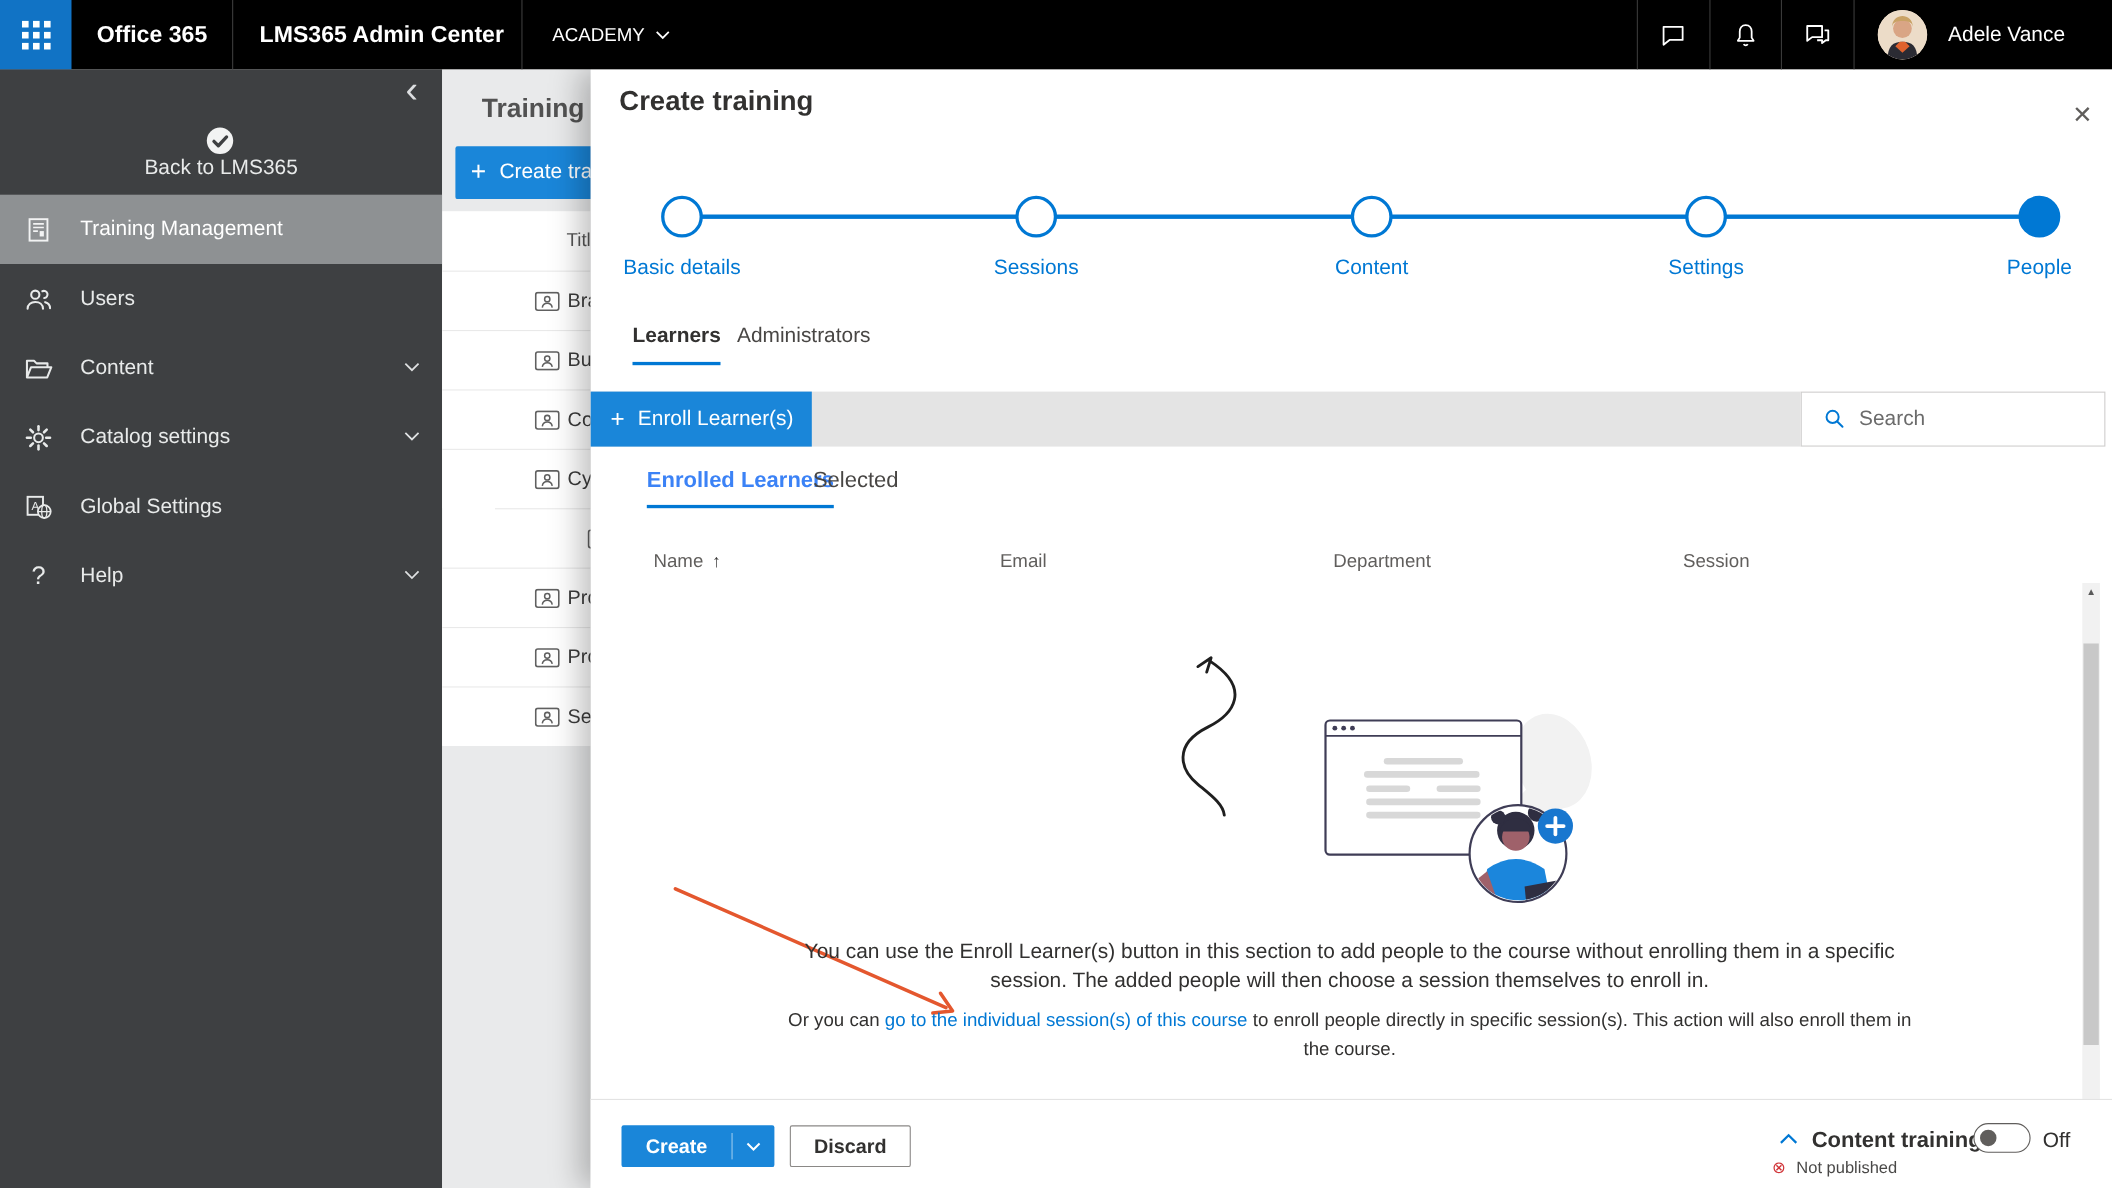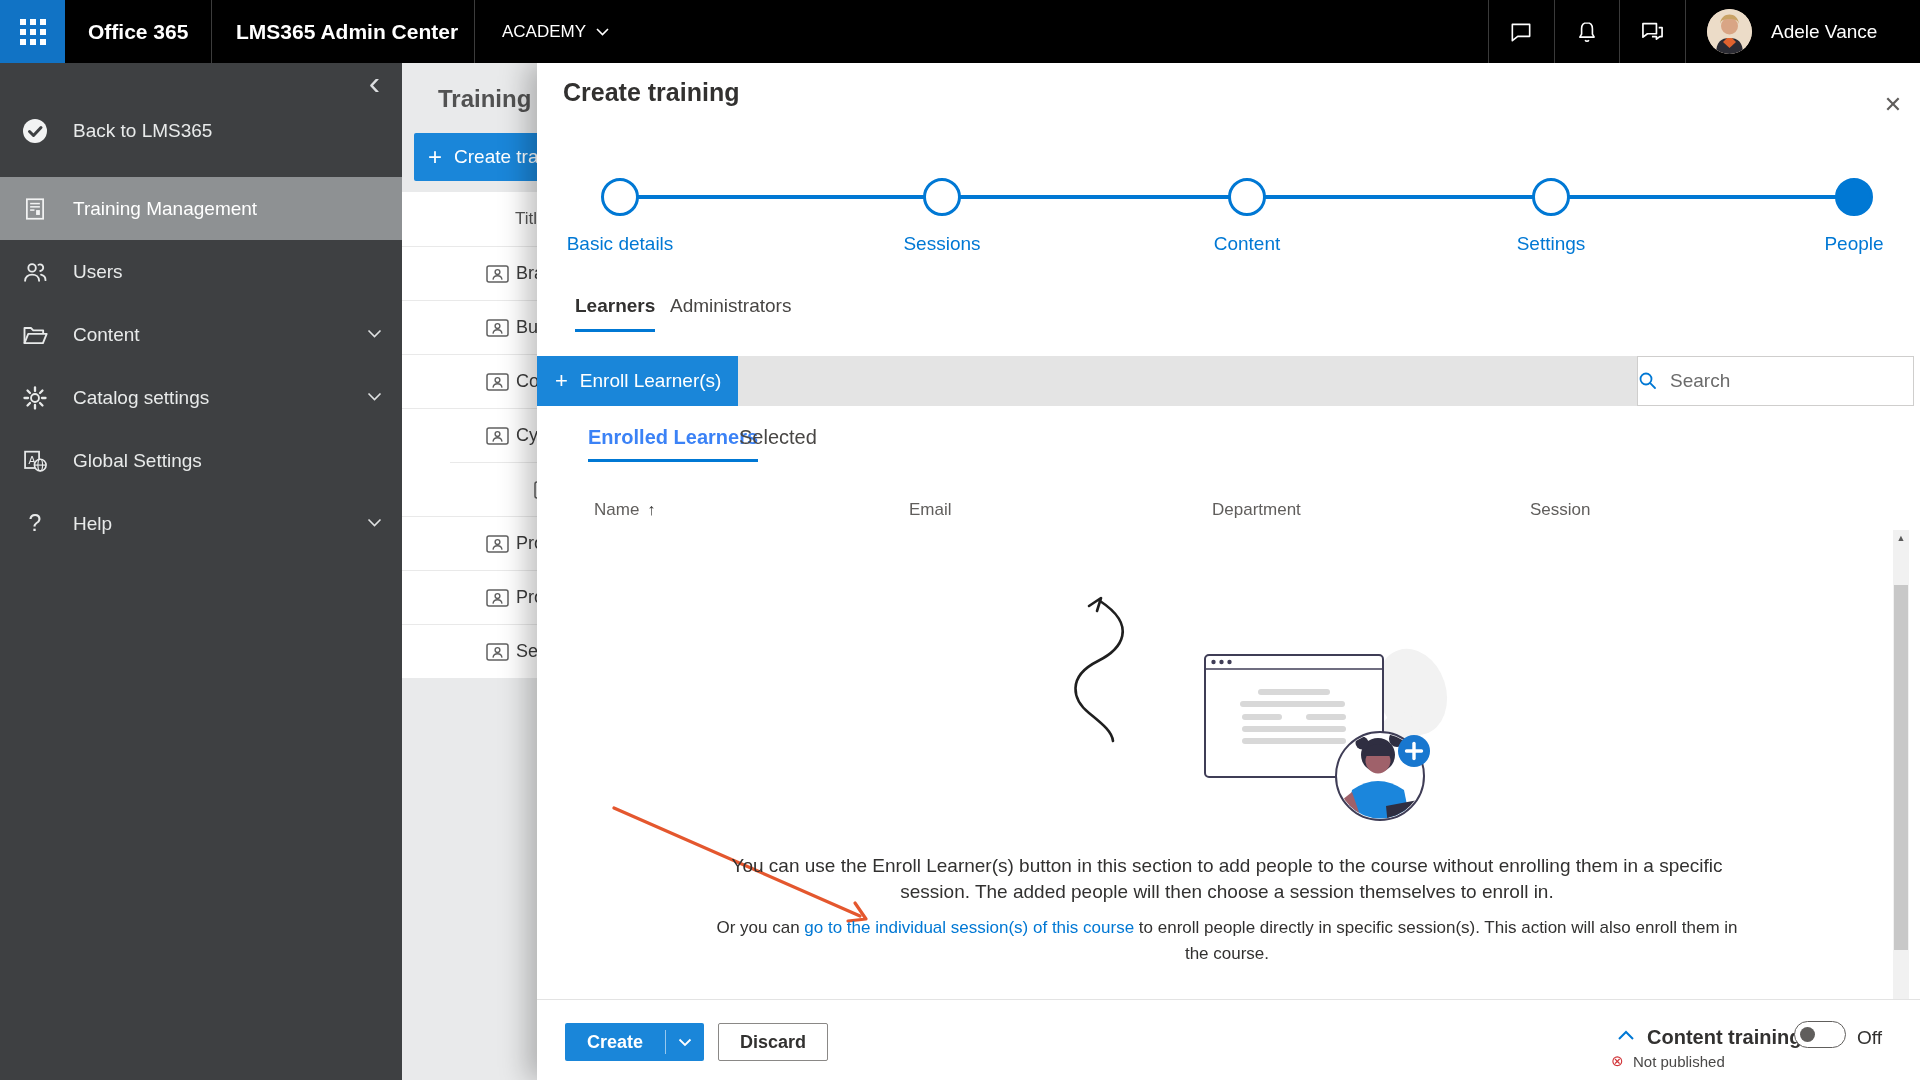--- a/index.html
+++ b/index.html
@@ -65,21 +65,21 @@
   .tab { position:absolute; top:232px; font-size:19px; color:#484644; cursor:pointer; padding-bottom:12px; }
   .tab.active { font-weight:700; color:#323130; border-bottom:3px solid #0078d4; }
 
   
   #enroll-bar { left:0; top:293px; width:1100px; height:50px; background:#e4e4e4; }
   #enroll-btn { left:0; top:293px; width:201px; height:50px; background:#1a86d9; color:#fff;
     display:flex; align-items:center; gap:12px; padding-left:18px; cursor:pointer; }
   #enroll-btn .plus { font-size:22px; font-weight:400; }
   #enroll-btn .lbl { font-size:19px; white-space:nowrap; }
   #searchbox { left:1100px; top:293px; width:277px; height:50px; background:#fff; border:1px solid #cfcecd;
-    display:flex; align-items:center; gap:12px; }
+    display:flex; align-items:center; gap:12px; padding-left:20px; }
   #searchbox input { border:none; outline:none; font-size:19px; color:#323130; width:200px;
     font-family:"Liberation Sans", sans-serif; background:transparent; }
   #searchbox input::placeholder { color:#6b6b6b; }
 
   
   .subtab { position:absolute; top:363px; font-size:20px; color:#484644; cursor:pointer; padding-bottom:10px; }
   .subtab.active { font-weight:700; color:#3b82f6; border-bottom:3px solid #0078d4;margin-left:13px; }
 
   
   .thead { position:absolute; top:437px; font-size:17px; color:#605e5c; white-space:nowrap; }
@@ -176,21 +176,21 @@
         <circle cx="22.5" cy="17" r="8.5" fill="#d9a585"></circle>
         <path d="M13 16 C13 8.5 18 5.5 22.5 5.5 C27 5.5 32 8.5 32 16 C32 11.5 28 10 22.5 10 C17 10 13 11.5 13 16 Z" fill="#c9a265"></path>
       </svg>
     </div>
     <div id="tb-user" class="abs">Adele Vance</div>
   </div>
 
   <div id="sidebar" class="abs">
     <div id="collapse" class="abs">‹</div>
 
-    <div class="nav-item" style="top:36px;">
+    <div class="nav-item" style="top:51px;flex-direction:column;">
       <span class="nav-icon">
         <svg width="28" height="28" viewBox="0 0 28 28">
           <circle cx="14" cy="14" r="12" fill="#f2f3f3"></circle>
           <path d="M8.5 14.5 l4 4 L20 10.5" fill="none" stroke="#3e4042" stroke-width="3" stroke-linecap="round" stroke-linejoin="round"></path>
         </svg>
       </span>
       <span>Back to LMS365</span>
     </div>
 
     <div class="nav-item" style="top:177px;">

